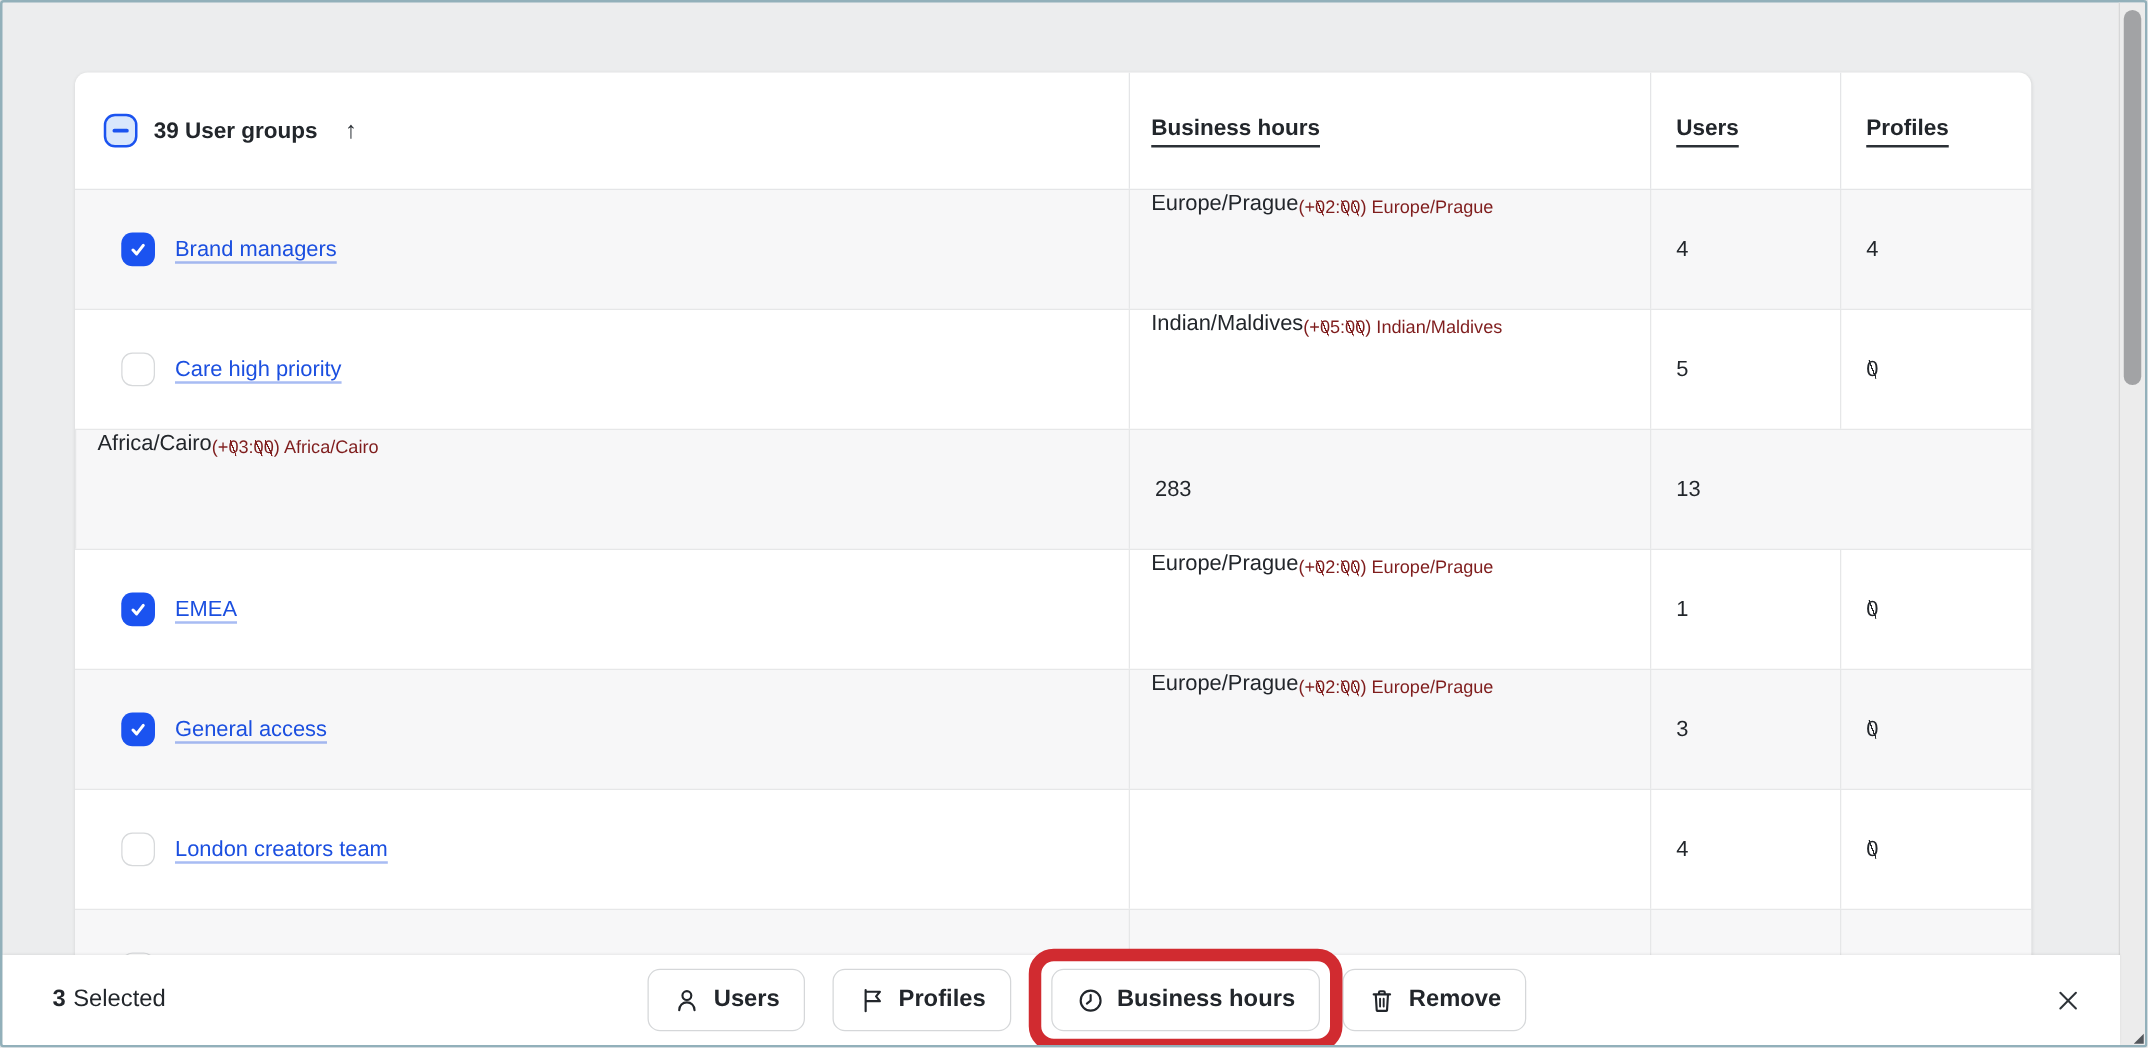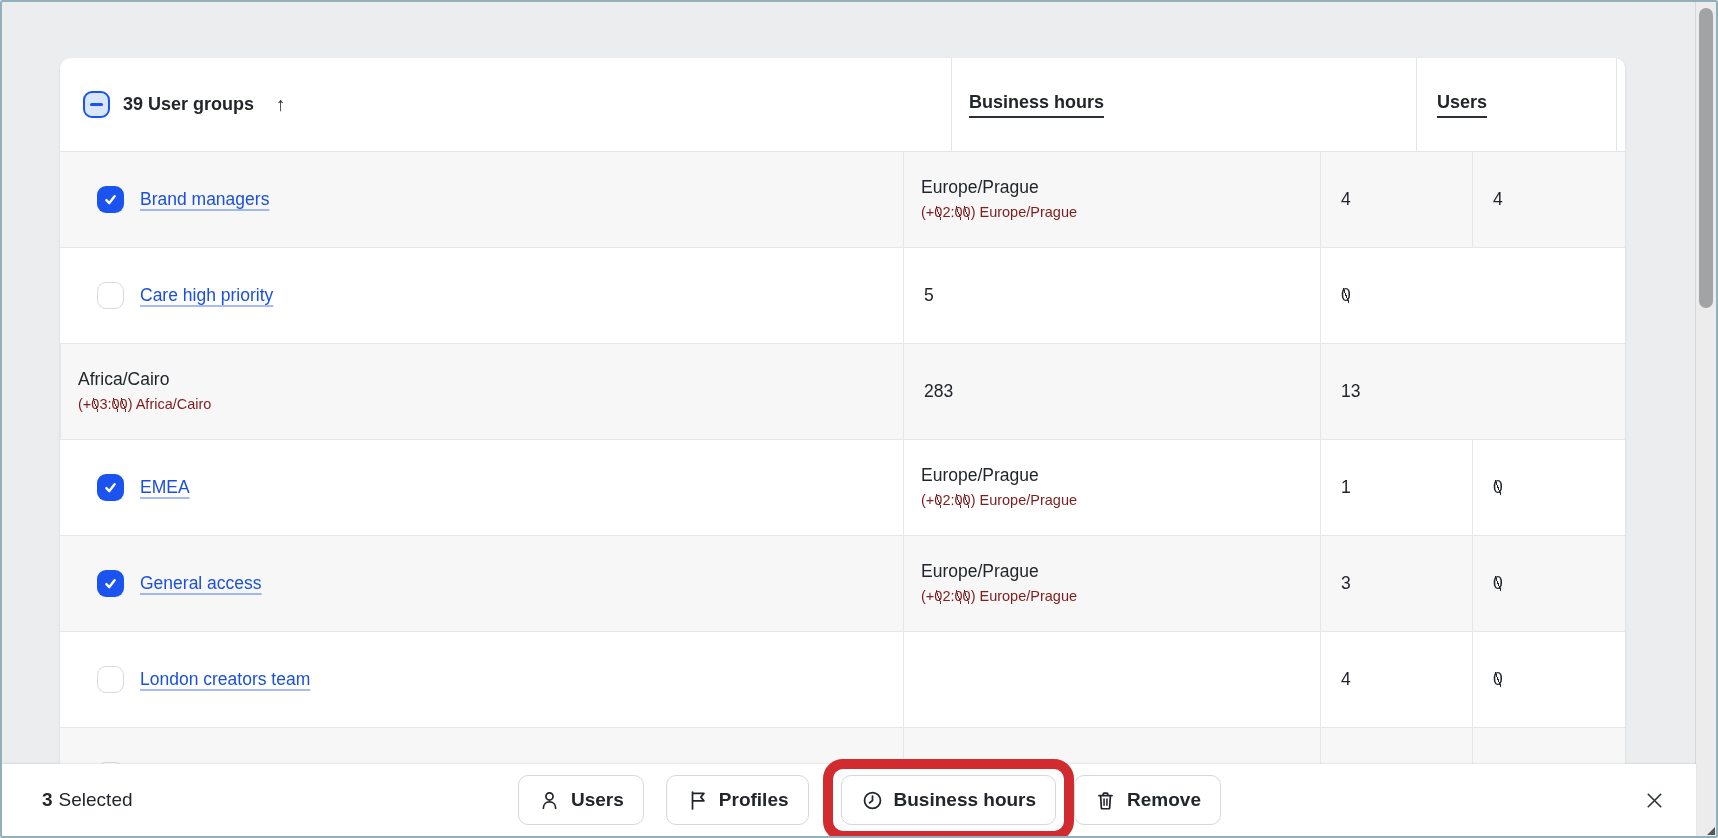--- a/index.html
+++ b/index.html
@@ -8,33 +8,33 @@
     border:2px solid #92b0ba;border-radius:3px;background:#ecedee;overflow:hidden;
     font-family:"Liberation Sans",sans-serif;color:#22262b;
   }
   
   .card{
     position:absolute;left:58px;top:56px;width:1565px;height:706px;
     background:#fff;border-radius:10px 10px 0 0;overflow:hidden;
     box-shadow:0 1px 3px rgba(0,0,0,.10);
   }
   .grid{display:grid;grid-template-columns:843px 417px 152px 153px;}
-  .thead{height:93px;border-bottom:1px solid #e4e5e7;gap:48px;}
+  .thead{height:93px;border-bottom:1px solid #e4e5e7;}
   .th{display:flex;align-items:center;box-sizing:border-box;}
   .th-groups{padding-left:23px;}
   .th-bh{border-left:1px solid #e4e5e7;padding-left:17px;}
   .th-users,.th-profiles{border-left:1px solid #e4e5e7;padding-left:20px;}
   .th-label{font-weight:bold;font-size:18px;border-bottom:2px solid #2b3036;padding-bottom:3px;cursor:pointer;}
   .groups-label{font-weight:bold;font-size:18px;margin-left:13px;}
   .sort-arrow{font-size:19px;margin-left:22px;color:#2b3036;cursor:pointer;}
   .row{height:95px;border-bottom:1px solid #e6e7e8;}
   .tbody .row:nth-child(odd){background:#f7f7f8;}
   .cell{box-sizing:border-box;display:flex;align-items:center;}
   .c-name{padding-left:37px;}
-  .c-bh{border-left:1px solid #e6e7e8;padding-left:17px;flex-direction:column;align-items:flex-start;justify-content:center;}
+  .c-bh{border-left:1px solid #e6e7e8;padding-left:17px;align-items:flex-start;}
   .c-users,.c-profiles{border-left:1px solid #e6e7e8;padding-left:20px;font-size:17.5px;}
   .tz{font-size:17.5px;color:#22262b;line-height:1.2;}
   .tz-sub{font-size:14.5px;color:#7f1d1d;margin-top:6px;line-height:1.2;}
   .link{font-size:17.5px;color:var(--link,#1b4fe0);text-decoration:underline;cursor:pointer;
         text-decoration-color:rgba(27,79,224,.38);text-underline-offset:4px;text-decoration-thickness:1.5px;margin-left:16px;}
   
   .cb{width:27px;height:27px;border-radius:9px;box-sizing:border-box;flex:none;cursor:pointer;
       display:flex;align-items:center;justify-content:center;}
   .cb.unchecked{background:#fff;border:1.5px solid #d7d9db;}
   .cb.checked{background:var(--accent,#1b53f0);}
@@ -106,20 +106,24 @@
       </div>
       <div class="cell c-users slash0">4</div>
       <div class="cell c-profiles slash0">4</div>
     </div>
 
     <div class="grid row">
       <div class="cell c-name">
         <span class="cb unchecked"></span>
         <a class="link">Care high priority</a>
       </div>
+      <div class="cell c-bh">
+        <div class="tz">Indian/Maldives</div>
+        <div class="tz-sub slash0">(+<span class="z0">0</span>5:<span class="z0">0</span><span class="z0">0</span>) Indian/Maldives</div>
+      </div>
       <div class="cell c-users slash0">5</div>
       <div class="cell c-profiles slash0">
             <span class="z0">0</span>
           </div>
     </div>
 
     <div class="grid row">
       <div class="cell c-bh">
         <div class="tz">Africa/Cairo</div>
         <div class="tz-sub slash0">(+<span class="z0">0</span>3:<span class="z0">0</span><span class="z0">0</span>) Africa/Cairo</div>

